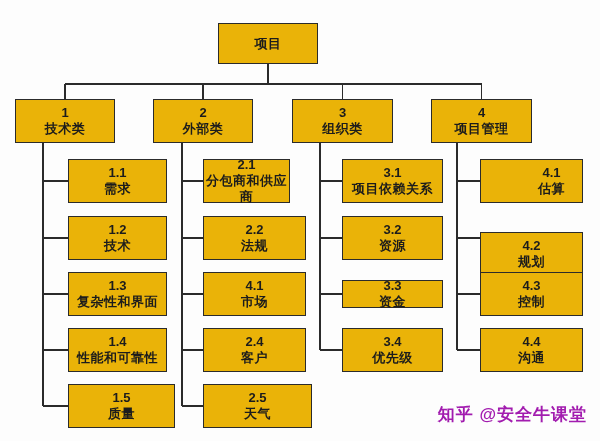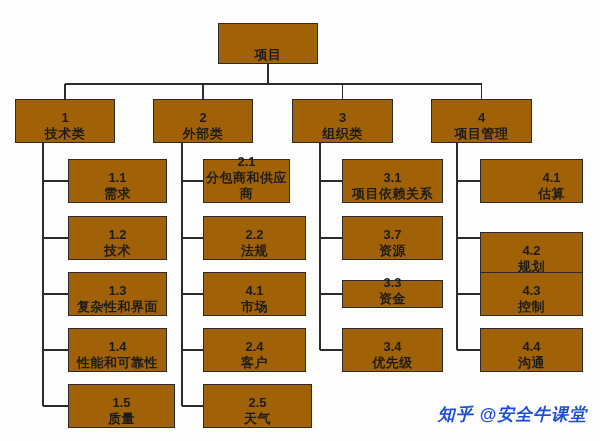--- a/index.html
+++ b/index.html
@@ -16,48 +16,47 @@
     overflow: hidden;
   }
   #connectors {
     position: absolute;
     left: 0; top: 0;
     width: 600px; height: 441px;
   }
   .node {
     position: absolute;
     box-sizing: border-box;
-    background: #a16207;
+    background: #eab308;
     border: 1.6px solid #2b2b2b;
     display: flex;
     flex-direction: column;
     align-items: center;
-    justify-content: flex-end;
+    justify-content: center;
     text-align: center;
     color: #1c1c1c;
     font-weight: 700;
     font-size: 13px;
     line-height: 16px;
     letter-spacing: 0.5px;
   }
   .node .nid {
     font-weight: 700;
     letter-spacing: 0;
   }
   #watermark {
     position: absolute;
     right: 13px;
     top: 404px;
     font-size: 17px;
     line-height: 21px;
-    color: #1d4ed8;
+    color: #a21caf;
     font-weight: 700;
     letter-spacing: 1px;
     white-space: nowrap;
-    font-style: italic;
   }
 </style>
 </head>
 <body>
 
 <div id="canvas">
   <svg id="connectors" width="600" height="441" viewBox="0 0 600 441" shape-rendering="crispEdges">
       <line x1="268" y1="64" x2="268" y2="84" stroke="#2b2b2b" stroke-width="1.5"></line>
       <line x1="65" y1="84" x2="481.5" y2="84" stroke="#2b2b2b" stroke-width="1.5"></line>
       <line x1="65" y1="84" x2="65" y2="99" stroke="#2b2b2b" stroke-width="1.5"></line>
@@ -144,21 +143,21 @@
     </div>
     <div class="node" style="left: 292px; top: 99px; width: 101px; height: 44px;">
       <span class="nid">3</span>
       <span class="nlabel">组织类</span>
     </div>
     <div class="node" style="left: 342px; top: 159px; width: 101px; height: 44px;">
       <span class="nid">3.1</span>
       <span class="nlabel">项目依赖关系</span>
     </div>
     <div class="node" style="left: 342px; top: 216px; width: 101px; height: 44px;">
-      <span class="nid">3.7</span>
+      <span class="nid">3.2</span>
       <span class="nlabel">资源</span>
     </div>
     <div class="node" style="left: 342px; top: 280px; width: 101px; height: 28px;">
       <span class="nid">3.3</span>
       <span class="nlabel">资金</span>
     </div>
     <div class="node" style="left: 342px; top: 328px; width: 101px; height: 44px;">
       <span class="nid">3.4</span>
       <span class="nlabel">优先级</span>
     </div>

